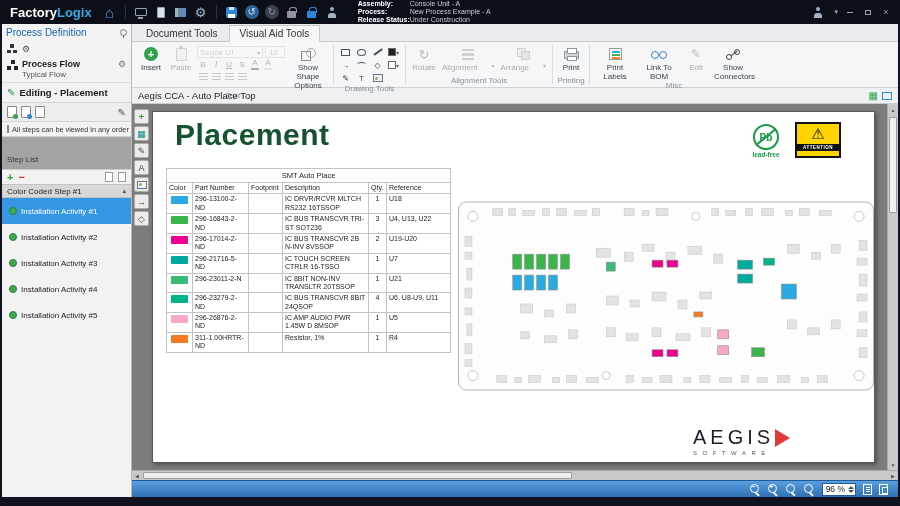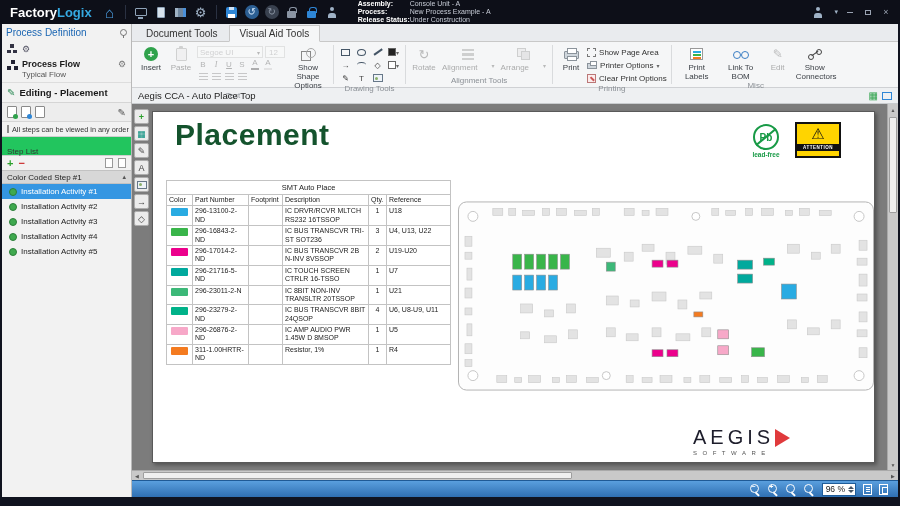--- a/index.html
+++ b/index.html
@@ -63,29 +63,29 @@
   .edit-label{font-size:9.5px;font-weight:bold;color:#1a1a1a;white-space:nowrap}
   .sb-toolbar{display:flex;align-items:center;gap:4px;height:20px;padding:0 5px;border-top:1px solid #d5d5d5;border-bottom:1px solid #d5d5d5;background:#ededed}
   .doc-ico{width:10px;height:12px;background:#fff;border:1px solid #8a8a8a;border-radius:1px;position:relative}
   .doc-ico.a::after{content:"";position:absolute;right:-2px;bottom:-2px;width:5px;height:5px;border-radius:50%;background:#2fa24b}
   .doc-ico.b::after{content:"";position:absolute;right:-2px;bottom:-2px;width:5px;height:5px;border-radius:50%;background:#2e86d6}
   .spacer{flex:1}
   .pencil-btn{color:#555;font-size:10px}
   .sb-check{display:flex;align-items:center;gap:3px;height:14px;padding:0 5px}
   .checkbox{width:8px;height:8px;background:#fff;border:1px solid #8a8a8a}
   .check-label{font-size:7.3px;color:#333;white-space:nowrap}
-  .sb-steplist-header{height:20px;line-height:13px;padding:8px 5px;background:#22c55e;border-top:1px solid #cfcfcf;border-bottom:1px solid #cfcfcf;font-size:8px;color:#333}
+  .sb-steplist-header{height:26px;line-height:13px;padding:16px 5px;background:#a3a3a3;border-top:1px solid #cfcfcf;border-bottom:1px solid #cfcfcf;font-size:8px;color:#333}
   .sb-listtools{display:flex;align-items:center;gap:5px;height:14px;padding:0 5px}
   .add{color:#2ca02c;font-weight:bold;font-size:11px;line-height:1}
   .rem{color:#cc3333;font-weight:bold;font-size:11px;line-height:1}
   .mini-doc{width:8px;height:10px;background:#fff;border:1px solid #999}
   .sb-group-header{display:flex;align-items:center;height:14px;padding:0 5px;background:#d7d7d7;border-top:1px solid #c2c2c2;border-bottom:1px solid #c2c2c2}
   .sb-group-header span:first-child{flex:1;font-size:8px;color:#222}
   .chev{font-size:7px;color:#555}
-  .step-item{display:flex;align-items:center;gap:4px;height:15px;padding:0 0 0 7px;cursor:default}
+  .step-item{display:flex;align-items:center;gap:4px;height:26px;padding:0 0 0 7px;cursor:default}
   .step-item.selected{background:#3596e2;color:#fff}
   .act-ico{width:8px;height:8px;border-radius:50%;background:#3fa94f;border:1px solid #2c7f3a;flex:0 0 auto}
   .step-label{font-size:8px;white-space:nowrap}
 
   
   .main{position:absolute;left:132px;top:24px;right:2px;bottom:9px;background:#f0f1f2;overflow:hidden}
   .ribbon-tabs{height:18px;background:#e9ebee;display:flex;align-items:flex-end;padding-left:4px;border-bottom:1px solid #c8c8c8}
   .rtab{font-size:10px;color:#333;padding:2px 10px 2px;margin-right:1px;cursor:default}
   .rtab.active{background:#f5f6f7;border:1px solid #c8c8c8;border-bottom:1px solid #f5f6f7;margin-bottom:-1px}
   .ribbon{height:46px;background:#f5f6f7;border-bottom:1px solid #cfd1d4;display:flex;align-items:stretch;padding-left:2px}
@@ -174,21 +174,21 @@
   .page{position:absolute;left:20px;top:7px;width:723px;height:352px;background:#fff;border:1px solid #595959;box-shadow:2px 2px 4px rgba(0,0,0,.35)}
   .page-title{position:absolute;left:22px;top:6px;font-size:30px;font-weight:bold;color:#14532d;letter-spacing:.5px}
   .pb-logo{position:absolute;left:596px;top:12px;width:34px;text-align:center}
   .pb-circle{display:inline-flex;align-items:center;justify-content:center;width:26px;height:26px;border:2.5px solid #189a46;border-radius:50%;position:relative}
   .pb-txt{font-size:10px;font-weight:bold;color:#189a46}
   .pb-circle::after{content:"";position:absolute;left:-2px;top:10px;width:26px;height:2px;background:#189a46;transform:rotate(-40deg)}
   .pb-cap{display:block;font-size:6.5px;font-weight:bold;color:#189a46;margin-top:1px}
   .esd-logo{position:absolute;left:642px;top:10px;width:46px;height:36px;background:#ffd400;border:2px solid #111;display:flex;flex-direction:column;align-items:center;justify-content:flex-start}
   .esd-tri{font-size:15px;line-height:1.3;color:#111}
   .esd-cap{width:100%;background:#111;color:#fff;font-size:4.5px;font-weight:bold;text-align:center;letter-spacing:.5px;padding:1px 0}
-  .smt{position:absolute;left:13px;top:68px;width:284px;border-collapse:collapse;font-size:7px;color:#222;table-layout:fixed}
+  .smt{position:absolute;left:13px;top:56px;width:284px;border-collapse:collapse;font-size:7px;color:#222;table-layout:fixed}
   .smt th,.smt td{border:1px solid #c3c3c3;padding:1px 2px;text-align:left;vertical-align:top;font-weight:normal;line-height:1.2;overflow:hidden}
   .smt th.ttl{text-align:center;font-size:7.5px;padding:2px}
   .smt .t-c{text-align:center}
   .swatch{display:inline-block;width:17px;height:8px;border-radius:1px;margin-top:1px}
   .pcb{position:absolute;left:304px;top:88px;width:418px;height:192px}
   .note{position:absolute;left:306px;top:304px;font-size:13px;color:#1c1c1c}
   .aegis{position:absolute;left:540px;top:314px}
   .aegis-row{display:flex;align-items:center}
   .aegis-name{font-size:20px;font-weight:normal;color:#1d1d2b;letter-spacing:4px}
   .aegis-tri{width:0;height:0;border-left:15px solid #e03a3c;border-top:9px solid transparent;border-bottom:9px solid transparent;margin-left:1px}
@@ -489,35 +489,20 @@
       </div>
       <div class="rsep"></div>
 
       <div class="rgroup">
         <div class="rg-content">
           <div class="r-big">
             <span class="iconbox">
                 <span class="ico-printer"></span>
               </span>
             <span class="r-lbl">Print</span>
-          </div>
-          <div class="print-col">
-            <div class="popt">
-                <span class="ico-pagearea"></span>
-                <span>Show Page Area</span>
-              </div>
-            <div class="popt">
-                <span class="ico-printer-s"></span>
-                <span>Printer Options</span>
-                <span class="dd">▾</span>
-              </div>
-            <div class="popt">
-                <span class="ico-clearprint"></span>
-                <span>Clear Print Options</span>
-              </div>
           </div>
         </div>
         <div class="rg-label">Printing</div>
       </div>
       <div class="rsep"></div>
 
       <div class="rgroup">
         <div class="rg-content">
           <div class="r-big">
             <span class="iconbox">

